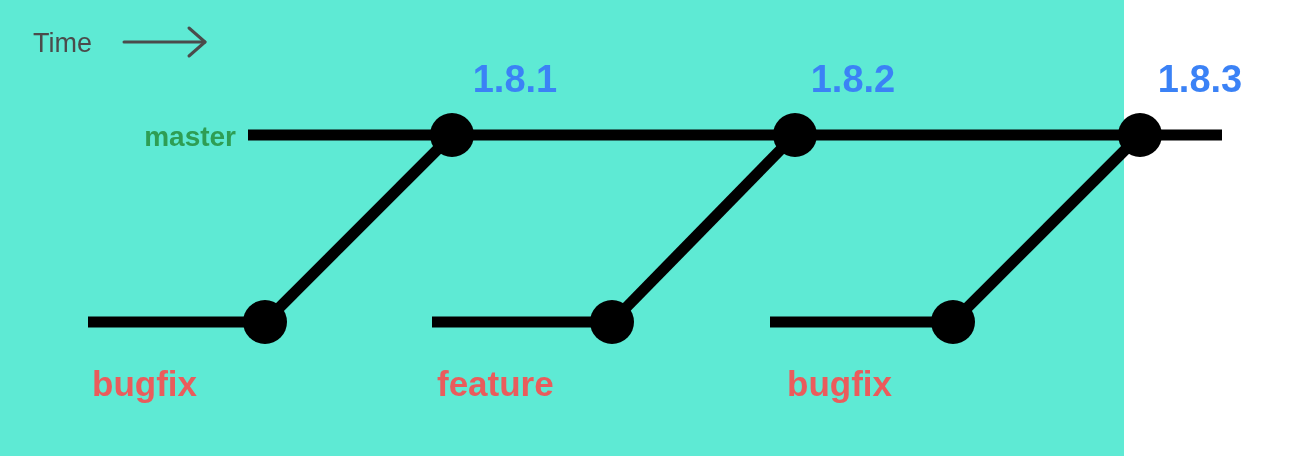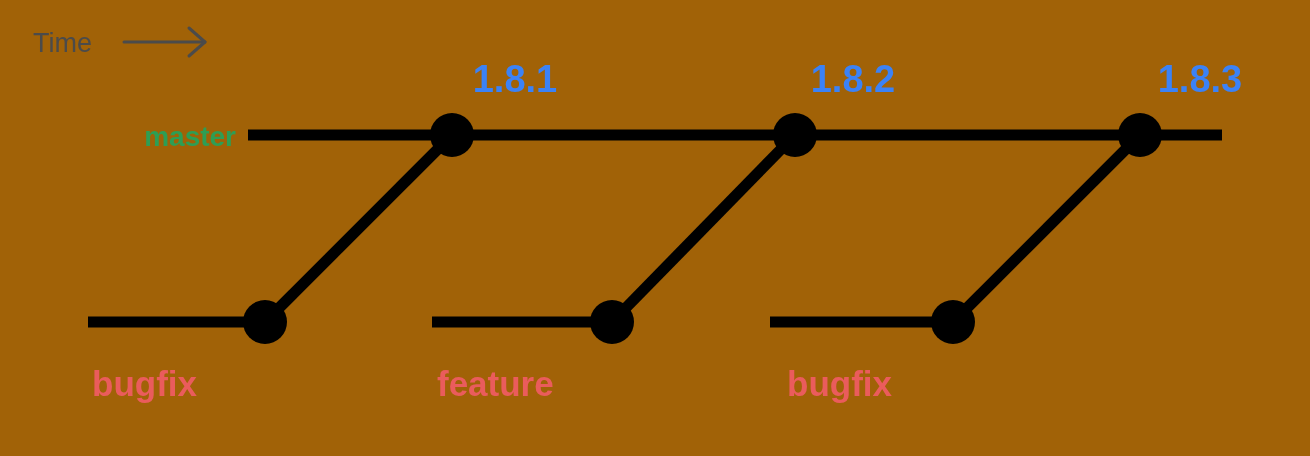--- a/index.html
+++ b/index.html
@@ -9,23 +9,23 @@
     background: #ffffff;
   }
   body {
     font-family: "Liberation Sans", sans-serif;
     width: 1310px;
     height: 456px;
     overflow: hidden;
   }
   #diagram-root {
     position: relative;
-    width: 1310px;
+    width: 1124px;
     height: 456px;
-    background: #a16207;
+    background: #5eead4;
     text-decoration: underline;
   }
   #git-graph {
     position: absolute;
     top: 0;
     left: 0;
     width: 1310px;
     height: 456px;
     display: block;
   }

